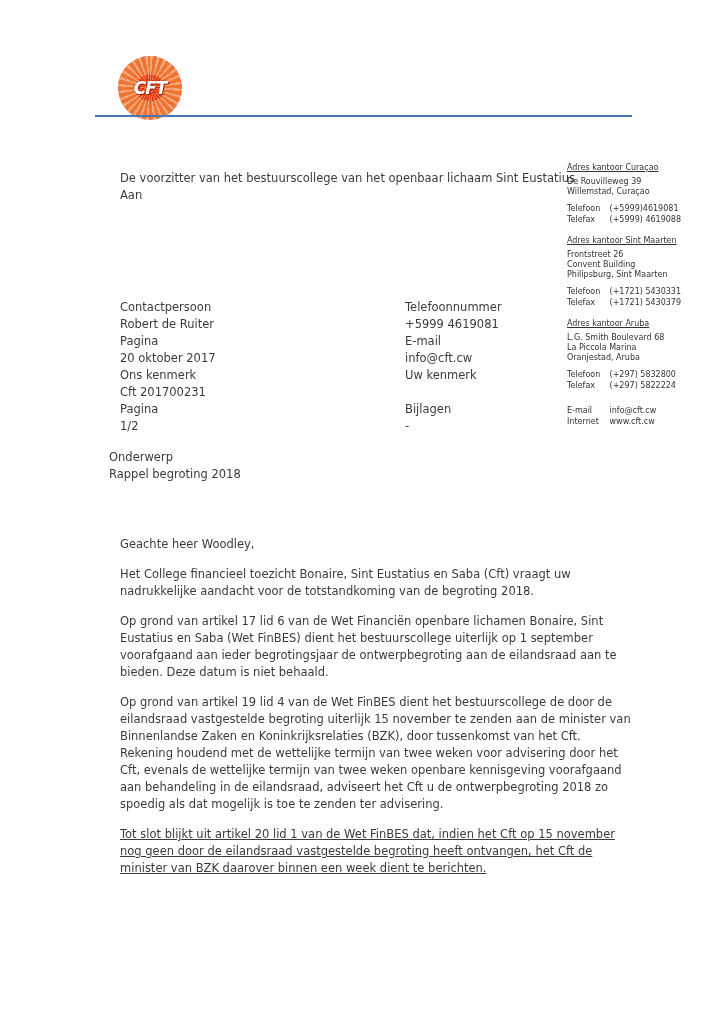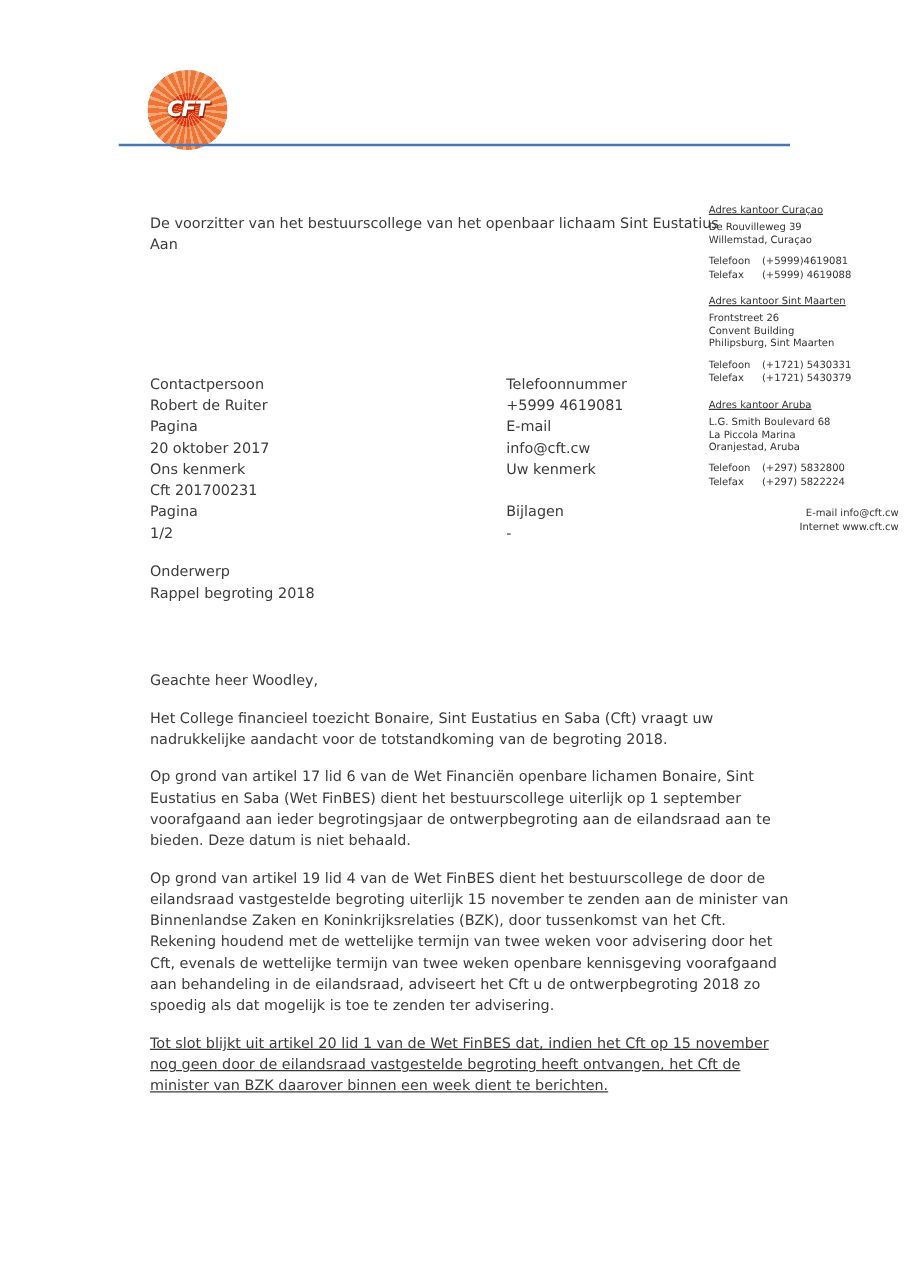--- a/index.html
+++ b/index.html
@@ -46,30 +46,30 @@
     font-size: 8px; color: #333333;
   }
   .office { margin-bottom: 11px; }
   .office-heading {
     text-decoration: underline; margin-bottom: 4px; line-height: 10px;
   }
   .addr-line { line-height: 10px; }
   .phone-group { margin-top: 6px; }
   .phone-row { line-height: 11px; white-space: nowrap; }
   .phone-label { display: inline-block; width: 40px; }
-  .sidebar-contact { margin-top: 14px; text-align: right; }
+  .sidebar-contact { margin-top: 14px; }
   .sidebar-contact .phone-row { line-height: 11px; }
   
   .meta { position: absolute; left: 120px; top: 299px; width: 460px; font-size: 11.5px; }
   .meta-col { position: absolute; top: 0; }
   .meta-col.left { left: 0; }
   .meta-col.right { left: 285px; }
   .meta-col div { height: 17px; line-height: 17px; white-space: nowrap; }
   
-  .subject { position: absolute; left: 120px; top: 449px; font-size: 11.5px; line-height: 17px; }
+  .subject { position: absolute; left: 109px; top: 449px; font-size: 11.5px; line-height: 17px; }
   
   .body-text {
     position: absolute; left: 120px; top: 536px; width: 516px;
     font-size: 11.5px; line-height: 17px;
   }
   .salutation { margin: 0 0 16px 0; }
   .body-text p { margin: 0 0 13px 0; }
   .body-text p.last { margin-top: 9px; text-decoration: underline; }
 </style>
 </head>

